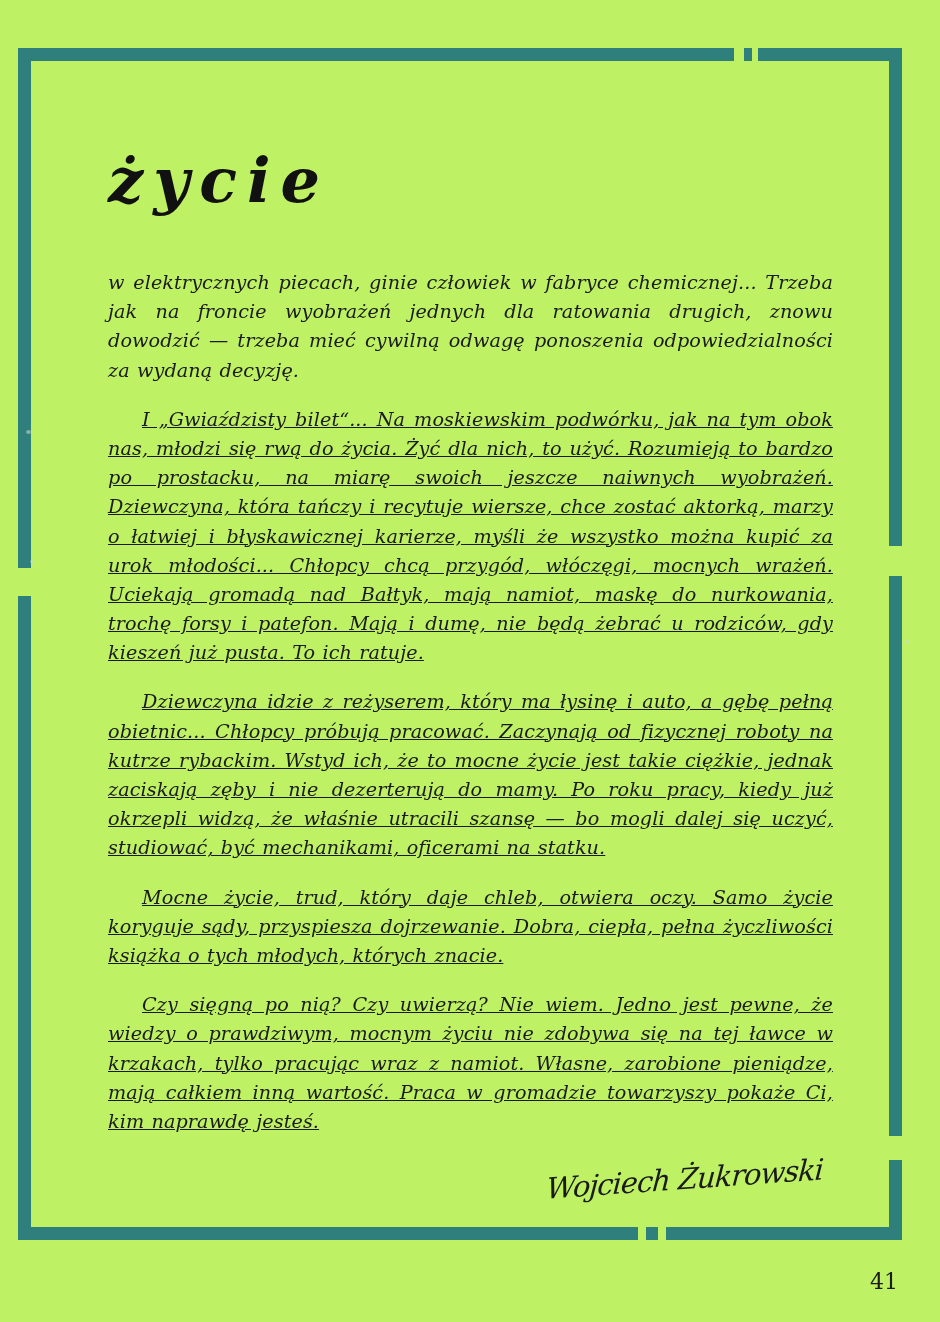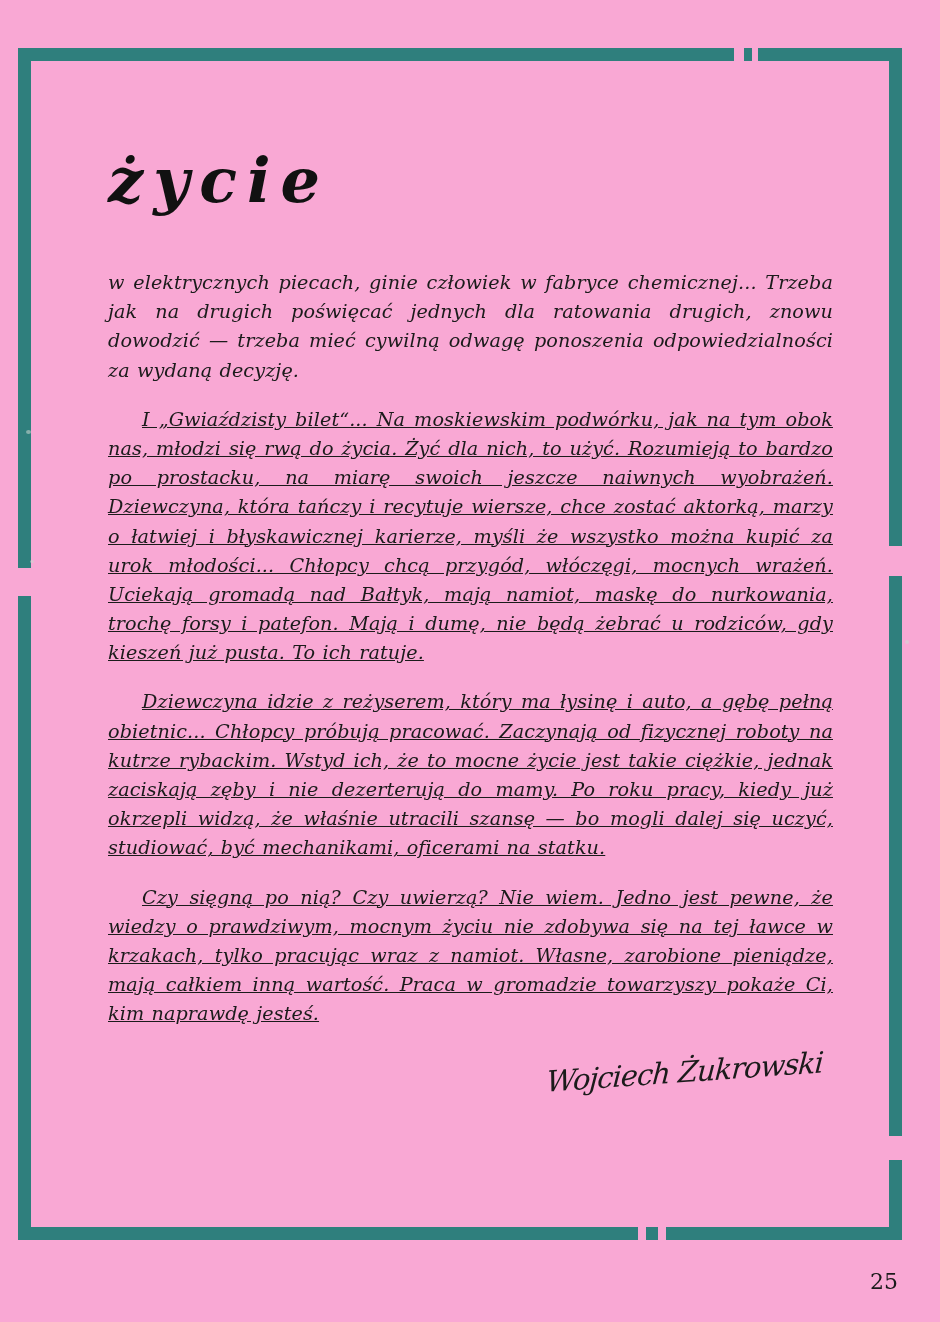--- a/index.html
+++ b/index.html
@@ -11,21 +11,21 @@
     height: 1322px;
     background: #ffffff;
     font-family: "Liberation Serif", serif;
     overflow: hidden;
     position: relative;
   }
 
   .page {
     position: absolute;
     inset: 0;
-    background: #f9a8d4;
+    background: #bef264;
     padding-left: 40px;
   }
 
   
   .frame {
     position: absolute;
     left: 18px;
     top: 48px;
     width: 884px;
     height: 1192px;
@@ -151,25 +151,26 @@
 
   <div class="speckle" style="left:26px;  top:430px; width:5px; height:4px;"></div>
   <div class="speckle" style="left:30px;  top:560px; width:4px; height:3px;"></div>
   <div class="speckle" style="left:905px; top:640px; width:4px; height:4px;"></div>
 
   <div class="content">
 
     <h1 class="headline">życie</h1>
 
     <div class="body-text">
-      <p>w elektrycznych piecach, ginie człowiek w fabryce chemicznej... Trzeba jak na drugich poświęcać jednych dla ratowania drugich, znowu dowodzić — trzeba mieć cywilną odwagę ponoszenia odpowiedzialności za wydaną decyzję.</p>
+      <p>w elektrycznych piecach, ginie człowiek w fabryce chemicznej... Trzeba jak na froncie wyobrażeń jednych dla ratowania drugich, znowu dowodzić — trzeba mieć cywilną odwagę ponoszenia odpowiedzialności za wydaną decyzję.</p>
       <p class="indent">I „Gwiaździsty bilet“... Na moskiewskim podwórku, jak na tym obok nas, młodzi się rwą do życia. Żyć dla nich, to użyć. Rozumieją to bardzo po prostacku, na miarę swoich jeszcze naiwnych wyobrażeń. Dziewczyna, która tańczy i recytuje wiersze, chce zostać aktorką, marzy o łatwiej i błyskawicznej karierze, myśli że wszystko można kupić za urok młodości... Chłopcy chcą przygód, włóczęgi, mocnych wrażeń. Uciekają gromadą nad Bałtyk, mają namiot, maskę do nurkowania, trochę forsy i patefon. Mają i dumę, nie będą żebrać u rodziców, gdy kieszeń już pusta. To ich ratuje.</p>
       <p class="indent">Dziewczyna idzie z reżyserem, który ma łysinę i auto, a gębę pełną obietnic... Chłopcy próbują pracować. Zaczynają od fizycznej roboty na kutrze rybackim. Wstyd ich, że to mocne życie jest takie ciężkie, jednak zaciskają zęby i nie dezerterują do mamy. Po roku pracy, kiedy już okrzepli widzą, że właśnie utracili szansę — bo mogli dalej się uczyć, studiować, być mechanikami, oficerami na statku.</p>
+      <p class="indent">Mocne życie, trud, który daje chleb, otwiera oczy. Samo życie koryguje sądy, przyspiesza dojrzewanie. Dobra, ciepła, pełna życzliwości książka o tych młodych, których znacie.</p>
       <p class="indent">Czy sięgną po nią? Czy uwierzą? Nie wiem. Jedno jest pewne, że wiedzy o prawdziwym, mocnym życiu nie zdobywa się na tej ławce w krzakach, tylko pracując wraz z namiot. Własne, zarobione pieniądze, mają całkiem inną wartość. Praca w gromadzie towarzyszy pokaże Ci, kim naprawdę jesteś.</p>
     </div>
 
     <div class="signature-wrap">
       <div class="signature">Wojciech Żukrowski</div>
     </div>
   </div>
 
-  <div class="page-number">25</div>
+  <div class="page-number">41</div>
 </div>
 
 </body></html>

